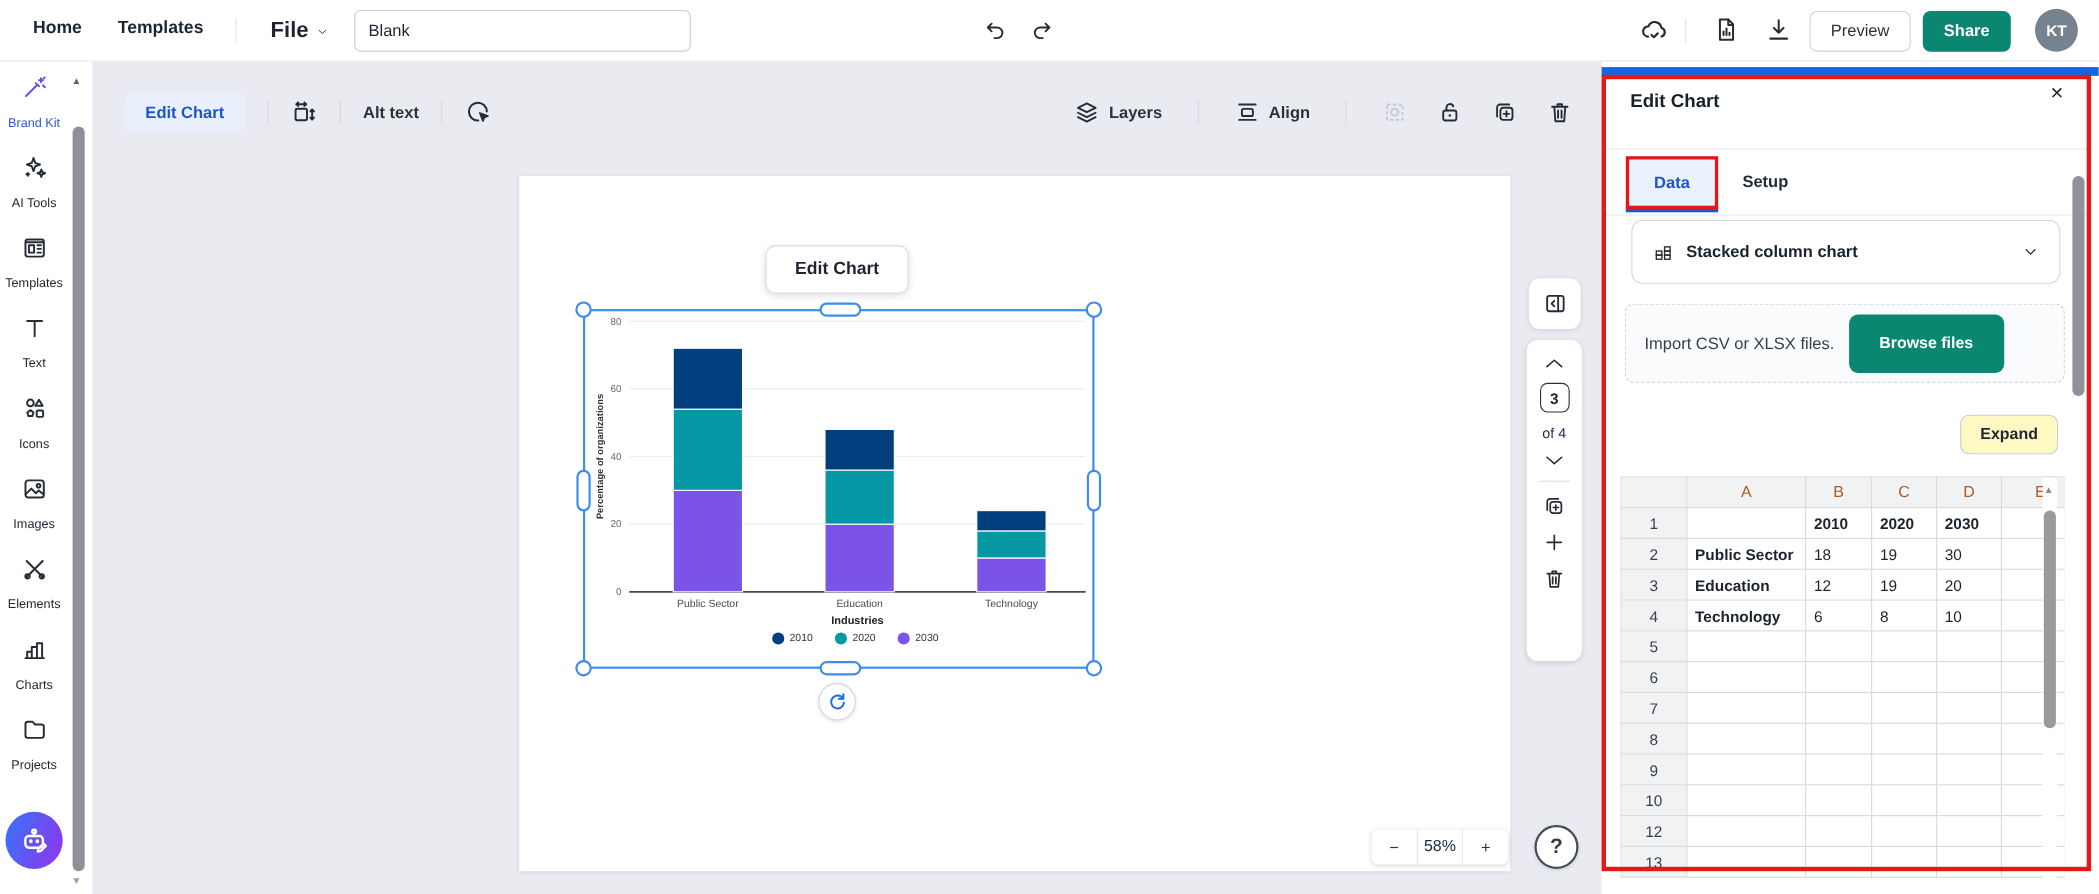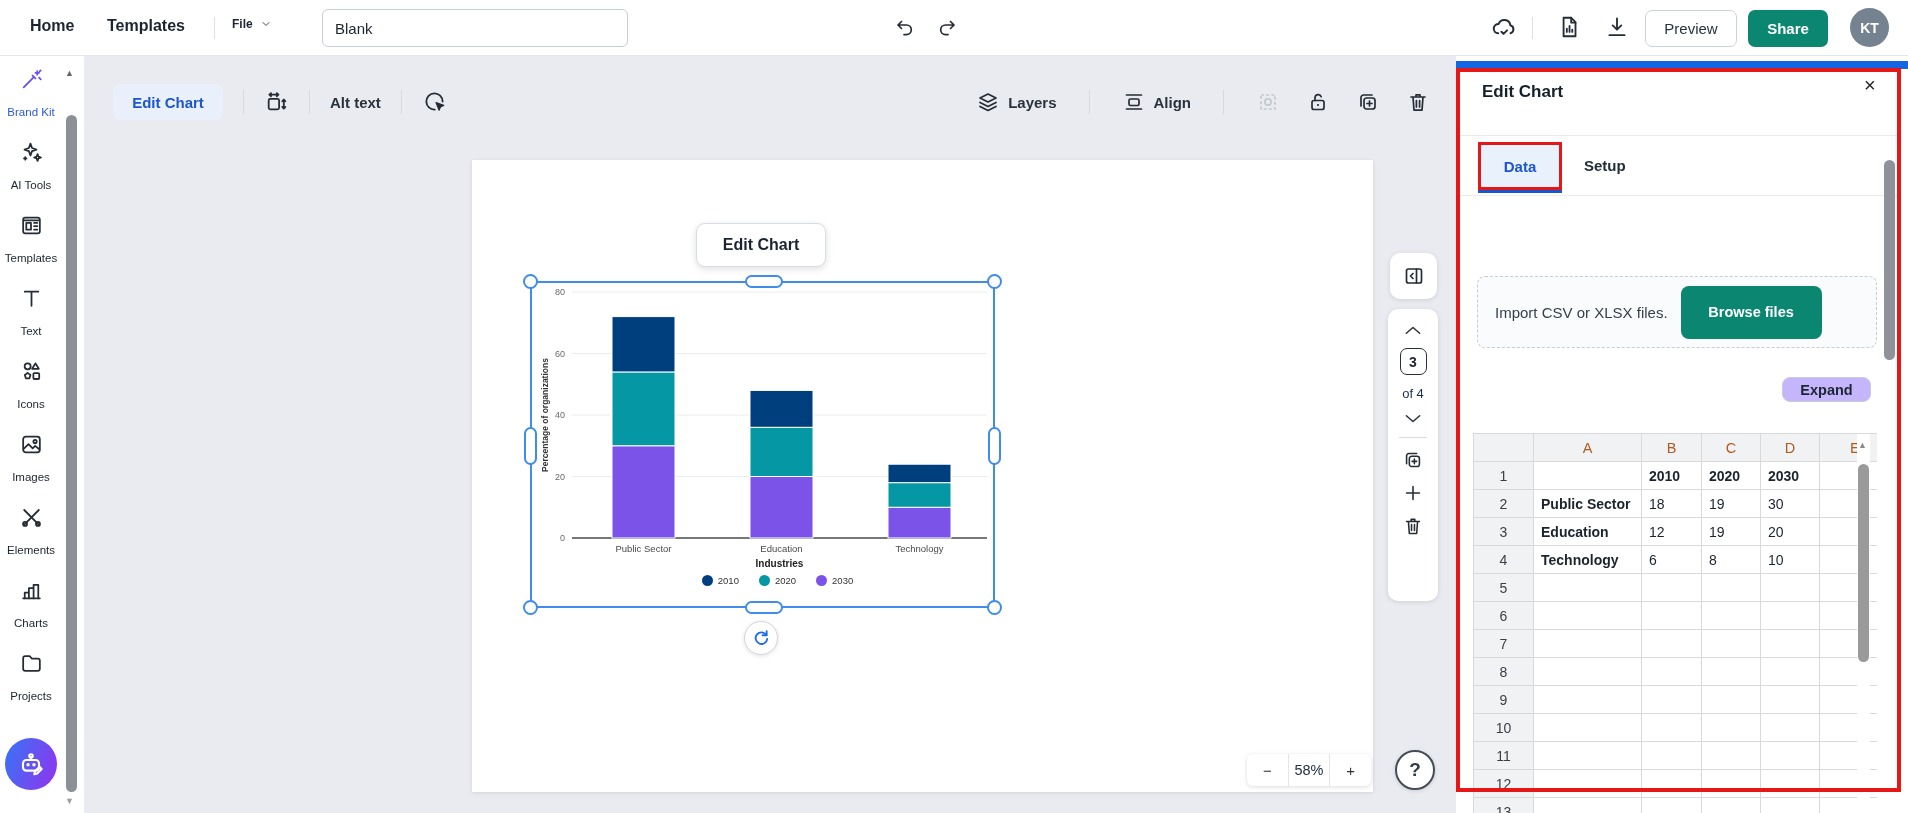--- a/index.html
+++ b/index.html
@@ -5,21 +5,21 @@
   *{box-sizing:border-box;margin:0;padding:0}
   html,body{width:1908px;height:813px;overflow:hidden}
   body{position:relative;background:#e9ebf0;font-family:"Liberation Sans",sans-serif;color:#1d242e}
   svg{display:block}
   .ic{stroke:#262c35;stroke-width:1.7;fill:none;stroke-linecap:round;stroke-linejoin:round}
 
   
   .topbar{position:absolute;left:0;top:0;width:1908px;height:56px;background:#fff;border-bottom:1px solid #e4e7eb;z-index:20}
   .tb-link{position:absolute;top:17px;font-size:16px;font-weight:bold;color:#1d2430;cursor:pointer;white-space:nowrap}
   .tb-div{position:absolute;top:17px;width:1px;height:22px;background:#dfe3e8}
-  .file-wrap{position:absolute;left:232px;top:17px;display:flex;align-items:center;gap:7px;font-size:12px;font-weight:bold;color:#1d2430;cursor:pointer}
+  .file-wrap{position:absolute;left:246px;top:17px;display:flex;align-items:center;gap:7px;font-size:20px;font-weight:bold;color:#1d2430;cursor:pointer}
   .doc-input{position:absolute;left:322px;top:9px;width:306px;height:38px;border:1px solid #c7cdd6;border-radius:6px;padding:0 12px;font-size:15px;font-family:inherit;color:#1d2430;outline:none;background:#fff}
   .hist-btn{position:absolute;top:15px;width:28px;height:26px;background:none;border:none;cursor:pointer}
   .tb-right-icon{position:absolute;top:14px;background:none;border:none;cursor:pointer}
   .btn-preview{position:absolute;left:1645px;top:10px;width:92px;height:37px;background:#fff;border:1px solid #ccd2d9;border-radius:7px;font-size:15px;font-family:inherit;color:#2a323d;cursor:pointer}
   .btn-share{position:absolute;left:1748px;top:10px;width:80px;height:37px;border:none;border-radius:7px;font-size:15px;font-weight:bold;font-family:inherit;color:#fff;cursor:pointer}
   .avatar{position:absolute;left:1850px;top:8px;width:39px;height:39px;border-radius:50%;background:#75828f;color:#fff;font-size:14px;font-weight:bold;display:flex;align-items:center;justify-content:center;cursor:pointer}
 
   
   .sidebar{position:absolute;left:0;top:56px;width:84px;height:757px;background:#fff;z-index:15}
   .sb-items{position:absolute;left:0;top:0;width:62px}
@@ -77,21 +77,21 @@
   .tab-data-annot{position:absolute;left:22px;top:86px;width:84px;height:48px;border:3px solid #e51717;background:#e9f1fc;display:flex;align-items:center;justify-content:center;cursor:pointer;z-index:31}
   .tab-data-annot span{font-size:15px;font-weight:bold;color:#1c56cc}
   .tab-underline{position:absolute;left:22px;top:134px;width:84px;height:3px;background:#1c56cc}
   .tab-setup{position:absolute;left:128px;top:101px;font-size:15px;font-weight:bold;color:#222d3a;cursor:pointer;background:none;border:none;font-family:inherit}
   .dd-charttype{position:absolute;left:27px;top:144px;width:390px;height:58px;border:1px solid #d6dade;border-radius:10px;background:#fff;display:flex;align-items:center;padding:0 18px;cursor:pointer}
   .dd-charttype .dd-lbl{font-size:15px;font-weight:bold;color:#1a222c;margin-left:11px}
   .dd-charttype .chev{margin-left:auto}
   .import-box{position:absolute;left:21px;top:220px;width:400px;height:72px;border:1.5px dashed #c8ccd3;border-radius:8px;background:#fafbfc;display:flex;align-items:center;padding:0 17px}
   .import-text{font-size:15px;color:#353f4b}
   .btn-browse{margin-left:13px;width:141px;height:53px;border:none;border-radius:8px;color:#fff;font-size:14.5px;font-weight:bold;font-family:inherit;cursor:pointer}
-  .btn-expand{position:absolute;left:326px;top:321px;width:89px;height:25px;background:#c4b5fd;border:1px solid #c8ccd3;border-radius:8px;font-size:14.5px;font-weight:bold;color:#1d2733;font-family:inherit;cursor:pointer}
+  .btn-expand{position:absolute;left:326px;top:321px;width:89px;height:36px;background:#fef9c3;border:1px solid #c8ccd3;border-radius:8px;font-size:14.5px;font-weight:bold;color:#1d2733;font-family:inherit;cursor:pointer}
 
   
   .sheet-wrap{position:absolute;left:17px;top:377px;width:404px;height:380px;overflow:hidden}
   table.sheet{border-collapse:collapse;table-layout:fixed;width:404px;font-size:14px}
   .sheet th,.sheet td{border:1px solid #d9d9d9;height:28px;padding:0 7px;overflow:hidden;white-space:nowrap}
   .sheet th{background:#f1f2f3;font-weight:normal}
   .sheet .col-letter{color:#b25a20;font-size:14.5px;text-align:center}
   .sheet .row-num{color:#3a3f46;text-align:center}
   .sheet td{background:#fff;color:#1c232c;text-align:left}
   .sheet td.b{font-weight:bold}
@@ -432,20 +432,35 @@
   <button class="panel-close">×</button>
   <div class="p-hr" style="top:79px"></div>
 
   <div class="tab-data-annot">
     <span>Data</span>
   </div>
   <div class="tab-underline"></div>
   <button class="tab-setup">Setup</button>
   <div class="p-hr" style="top:139px"></div>
 
+  <div class="dd-charttype">
+    <svg width="20" height="20" viewBox="0 0 24 24">
+        <g stroke="#262c35" stroke-width="1.5" fill="none">
+          <rect x="4.5" y="11" width="6" height="4.5"></rect>
+          <rect x="4.5" y="15.5" width="6" height="4.5"></rect>
+          <rect x="13.5" y="6.5" width="6" height="4.5"></rect>
+          <rect x="13.5" y="11" width="6" height="4.5"></rect>
+          <rect x="13.5" y="15.5" width="6" height="4.5"></rect>
+        </g>
+      </svg>
+    <span class="dd-lbl">Stacked column chart</span>
+    <svg class="chev" width="16" height="16" viewBox="0 0 24 24">
+        <path class="ic" stroke-width="2.2" d="M6 9l6 6 6-6"></path>
+      </svg>
+  </div>
 
   <div class="import-box">
     <span class="import-text">Import CSV or XLSX files.</span>
     <button class="btn-browse" style="background: rgb(11, 134, 113);">Browse files</button>
   </div>
 
   <button class="btn-expand">Expand</button>
 
   <div class="sheet-wrap">
     <table class="sheet" id="sheet-table">
@@ -525,28 +540,20 @@
           <tr>
             <th class="row-num">9</th>
             <td></td>
             <td></td>
             <td></td>
             <td></td>
             <td></td>
           </tr>
           <tr>
             <th class="row-num">10</th>
-            <td></td>
-            <td></td>
-            <td></td>
-            <td></td>
-            <td></td>
-          </tr>
-          <tr>
-            <th class="row-num">11</th>
             <td></td>
             <td></td>
             <td></td>
             <td></td>
             <td></td>
           </tr>
           <tr>
             <th class="row-num">12</th>
             <td></td>
             <td></td>

